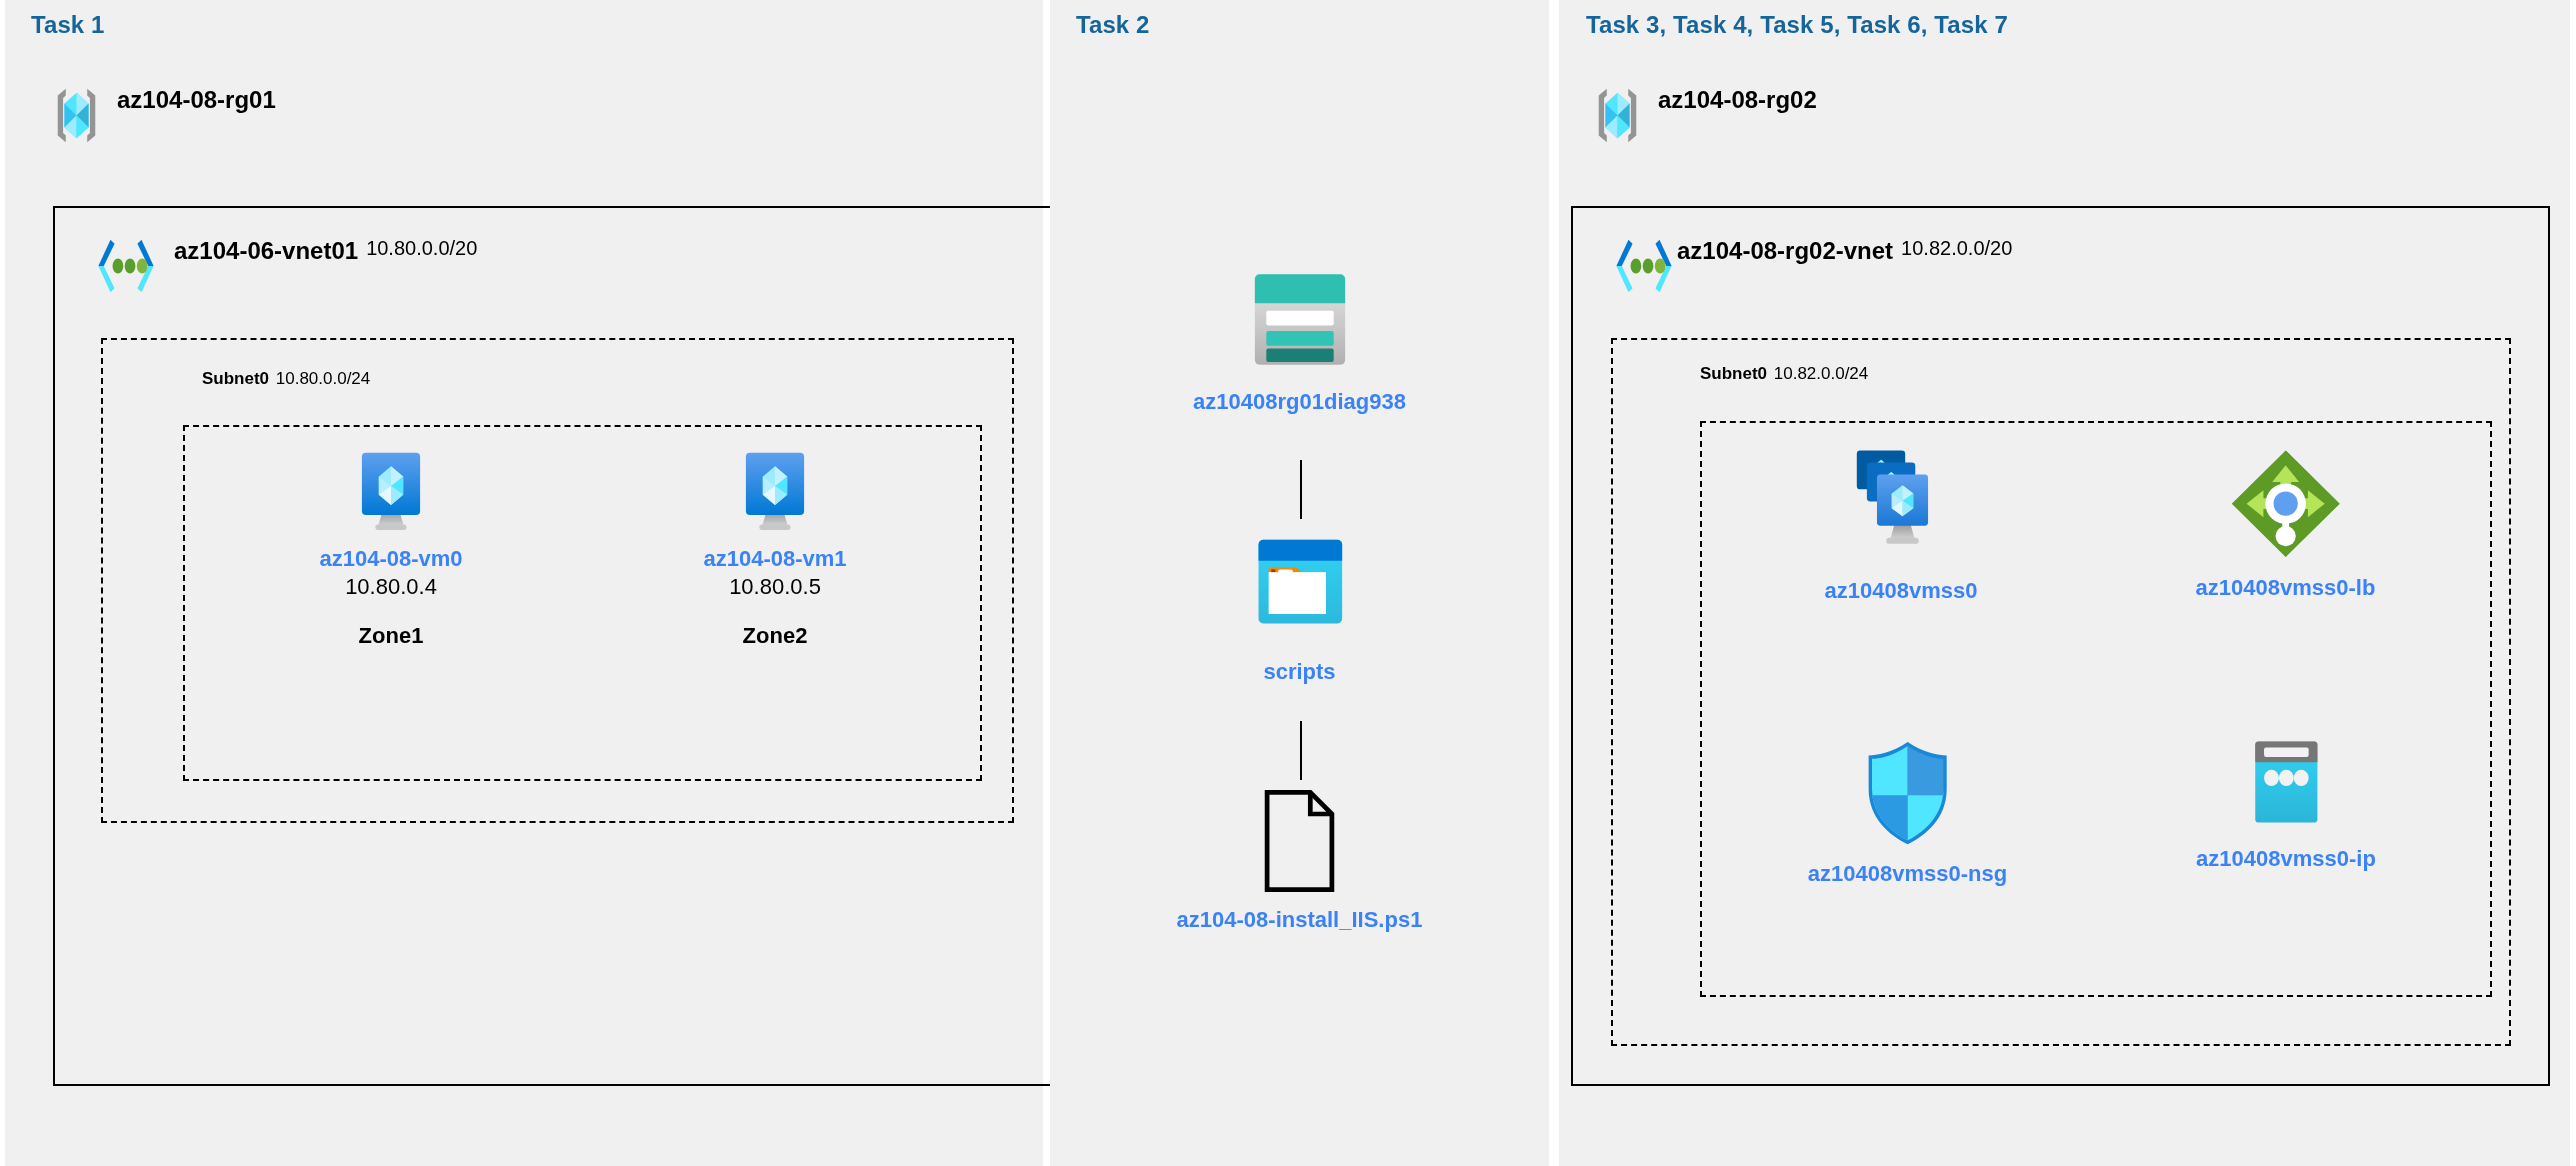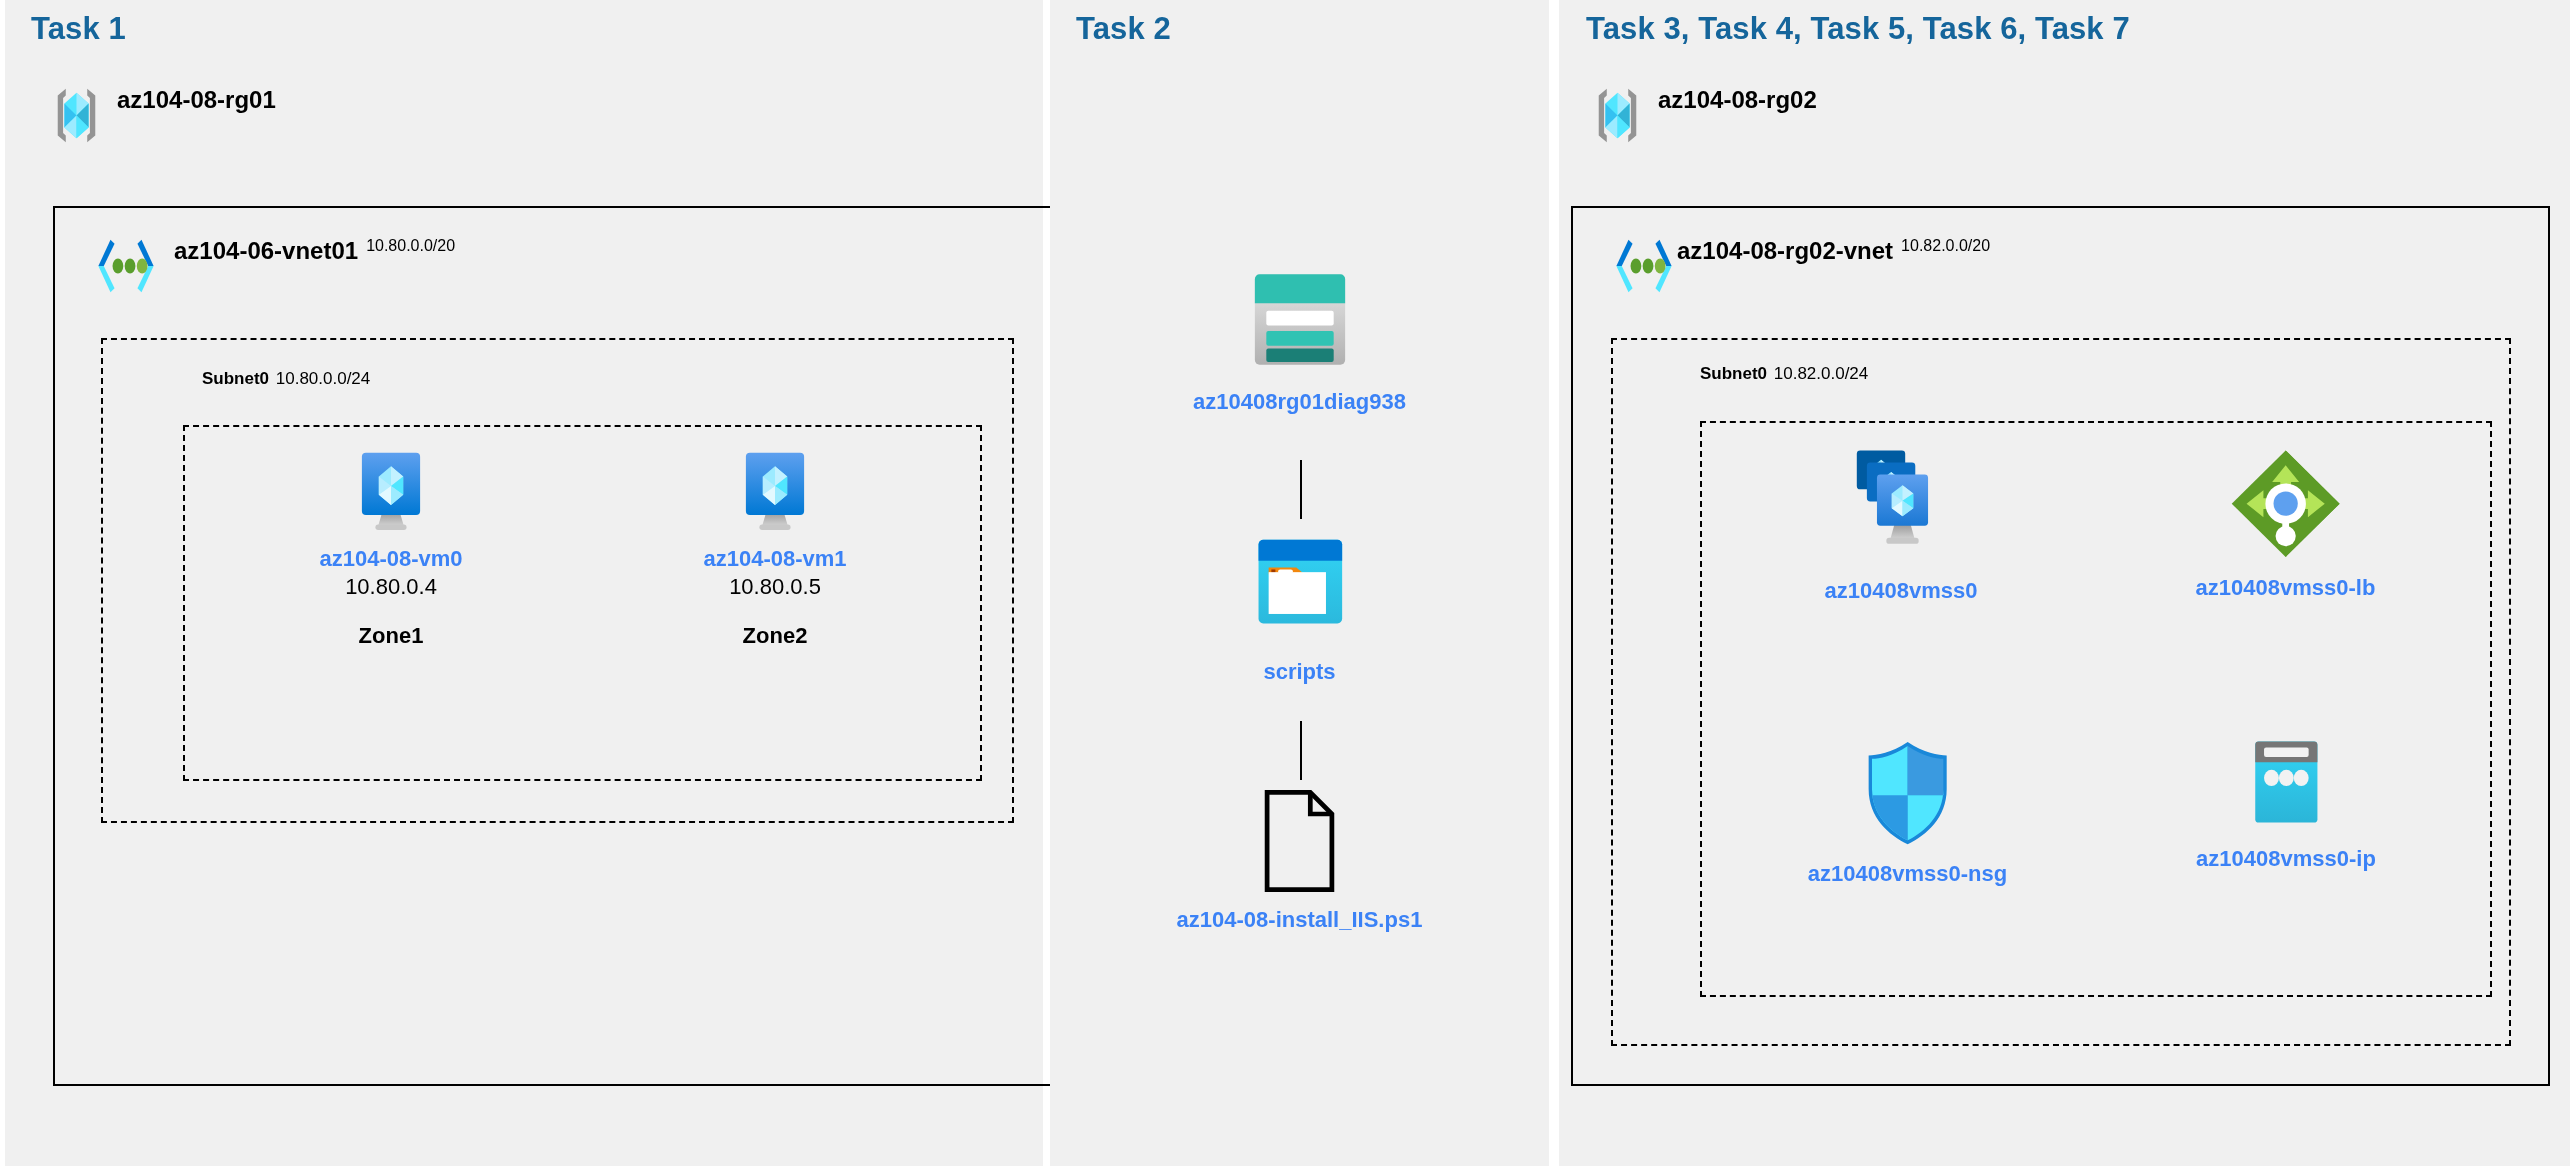--- a/index.html
+++ b/index.html
@@ -2,28 +2,28 @@
 <html style="font-size:10.8px"><head>
 <meta charset="utf-8">
 <style>
   html,body{margin:0;padding:0;background:#ffffff;}
   body{
     font-family:"Liberation Sans", sans-serif;
     width:2576px;height:1166px;position:relative;overflow:hidden;
   }
   .panel{position:absolute;background:#f0f0f0;}
   .task-label{
-    position:absolute;color:#15659b;font-weight:bold;font-size:31px;
+    position:absolute;color:#15659b;font-weight:bold;font-size:24px;
     letter-spacing:0.1px;white-space:nowrap;
   }
   .solid-box{position:absolute;border:2.7px solid #000;background:transparent;box-sizing:border-box;}
   .dashed-box{position:absolute;border:2.7px dashed #000;background:transparent;box-sizing:border-box;}
   .hdr{position:absolute;display:flex;white-space:nowrap;}
   .hdr .nm{font-weight:bold;font-size:24px;color:#000;}
-  .hdr .cidr{font-weight:normal;font-size:16px;color:#000;margin-left:8px;}
+  .hdr .cidr{font-weight:normal;font-size:20px;color:#000;margin-left:8px;}
   .sub-hdr{position:absolute;white-space:nowrap;font-size:17px;color:#000;}
   .sub-hdr b{font-weight:bold;}
   .sub-hdr span{font-weight:normal;margin-left:6.7px;}
   .node{position:absolute;display:flex;flex-direction:column;align-items:center;}
   .node .lbl{font-weight:bold;font-size:22px;color:#3b82f6;white-space:nowrap;text-align:center;margin-top:9.4px;line-height:1.25;}
   .node .sub{font-weight:normal;font-size:22px;color:#000;white-space:nowrap;text-align:center;line-height:1.25;}
   .node .zone{font-weight:bold;font-size:22px;color:#000;white-space:nowrap;text-align:center;margin-top:23px;}
   .conn{position:absolute;background:#000;width:2px;}
   .icon{display:block;}
 </style>

